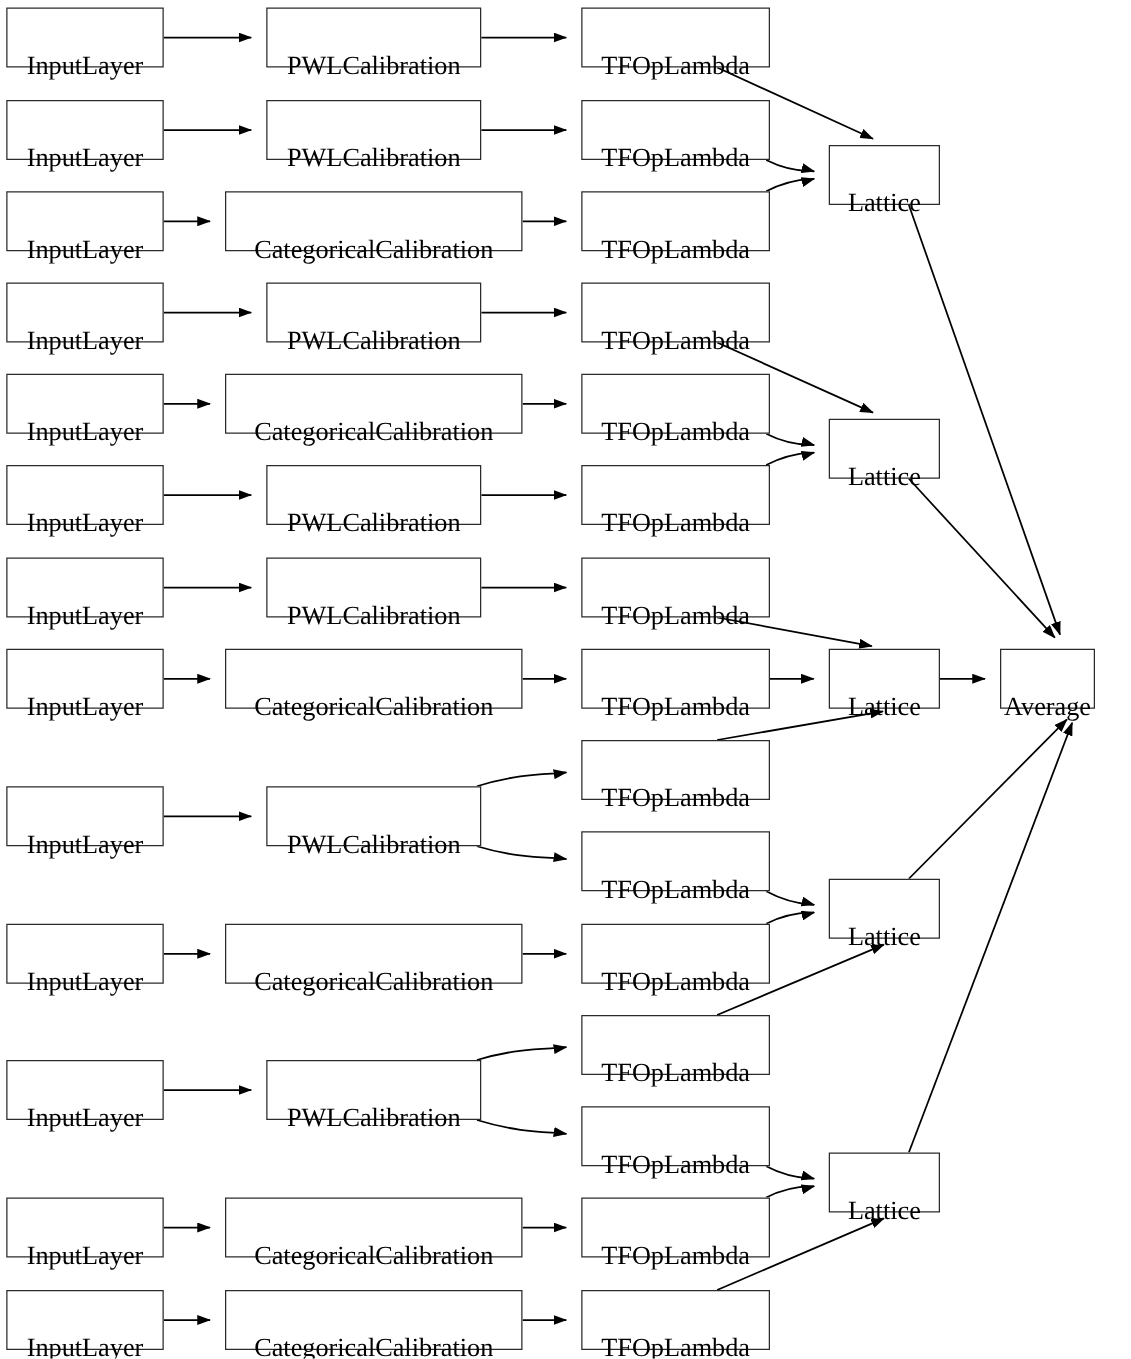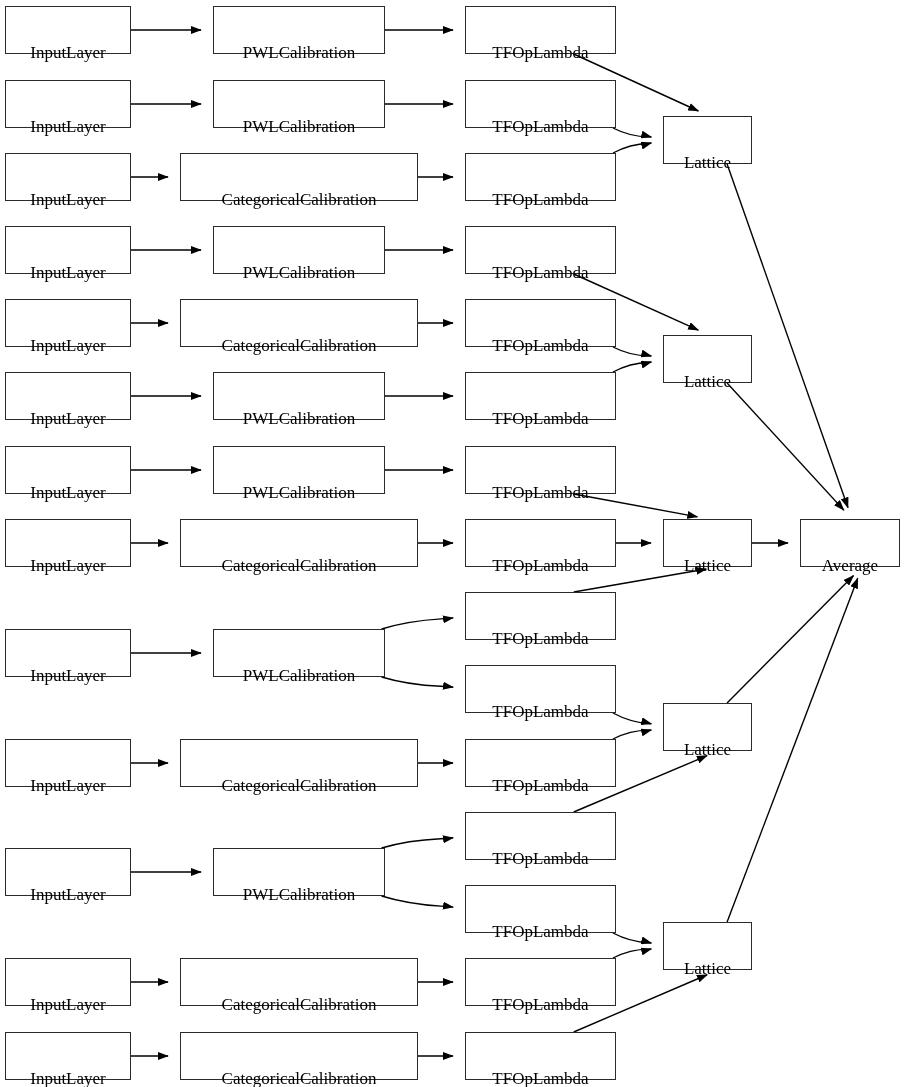--- a/index.html
+++ b/index.html
@@ -2,21 +2,21 @@
 <html><head>
 <meta charset="utf-8">
 <title>Model Graph</title>
 <style>
   html,body{margin:0;padding:0;background:#ffffff;}
   #root{position:relative;width:905px;height:1087px;background:#ffffff;
         font-family:"Liberation Serif","DejaVu Serif",serif;overflow:hidden;}
   #edges{position:absolute;left:0;top:0;width:905px;height:1087px;pointer-events:none;}
   .node{position:absolute;box-sizing:border-box;border:1px solid #2b2b2b;background:#ffffff;
         display:flex;align-items:center;justify-content:center;}
-  .node .lbl{font-size:17px;line-height:1;color:#000000;white-space:nowrap;margin-top:45px;}
+  .node .lbl{font-size:21px;line-height:1;color:#000000;white-space:nowrap;margin-top:45px;}
 </style>
 </head>
 <body>
 
 <div id="root">
   <svg id="edges" viewBox="0 0 905 1087" width="905" height="1087">
     <defs>
       <marker id="ah" markerWidth="11" markerHeight="8" refX="10.2" refY="4" orient="auto" markerUnits="userSpaceOnUse">
         <path d="M0,0 L11,4 L0,8 z" fill="#000000"></path>
       </marker>
@@ -204,17 +204,17 @@
       </div>
       <div class="node" style="left: 663px; top: 519px; width: 89px; height: 48px;">
         <span class="lbl">Lattice</span>
       </div>
       <div class="node" style="left: 663px; top: 703px; width: 89px; height: 48px;">
         <span class="lbl">Lattice</span>
       </div>
       <div class="node" style="left: 663px; top: 922px; width: 89px; height: 48px;">
         <span class="lbl">Lattice</span>
       </div>
-      <div class="node" style="left: 800px; top: 519px; width: 100px; height: 48px;">
+      <div class="node" style="left: 800px; top: 519px; width: 76px; height: 48px;">
         <span class="lbl">Average</span>
       </div>
     </div>
 </div>
 
 </body></html>

